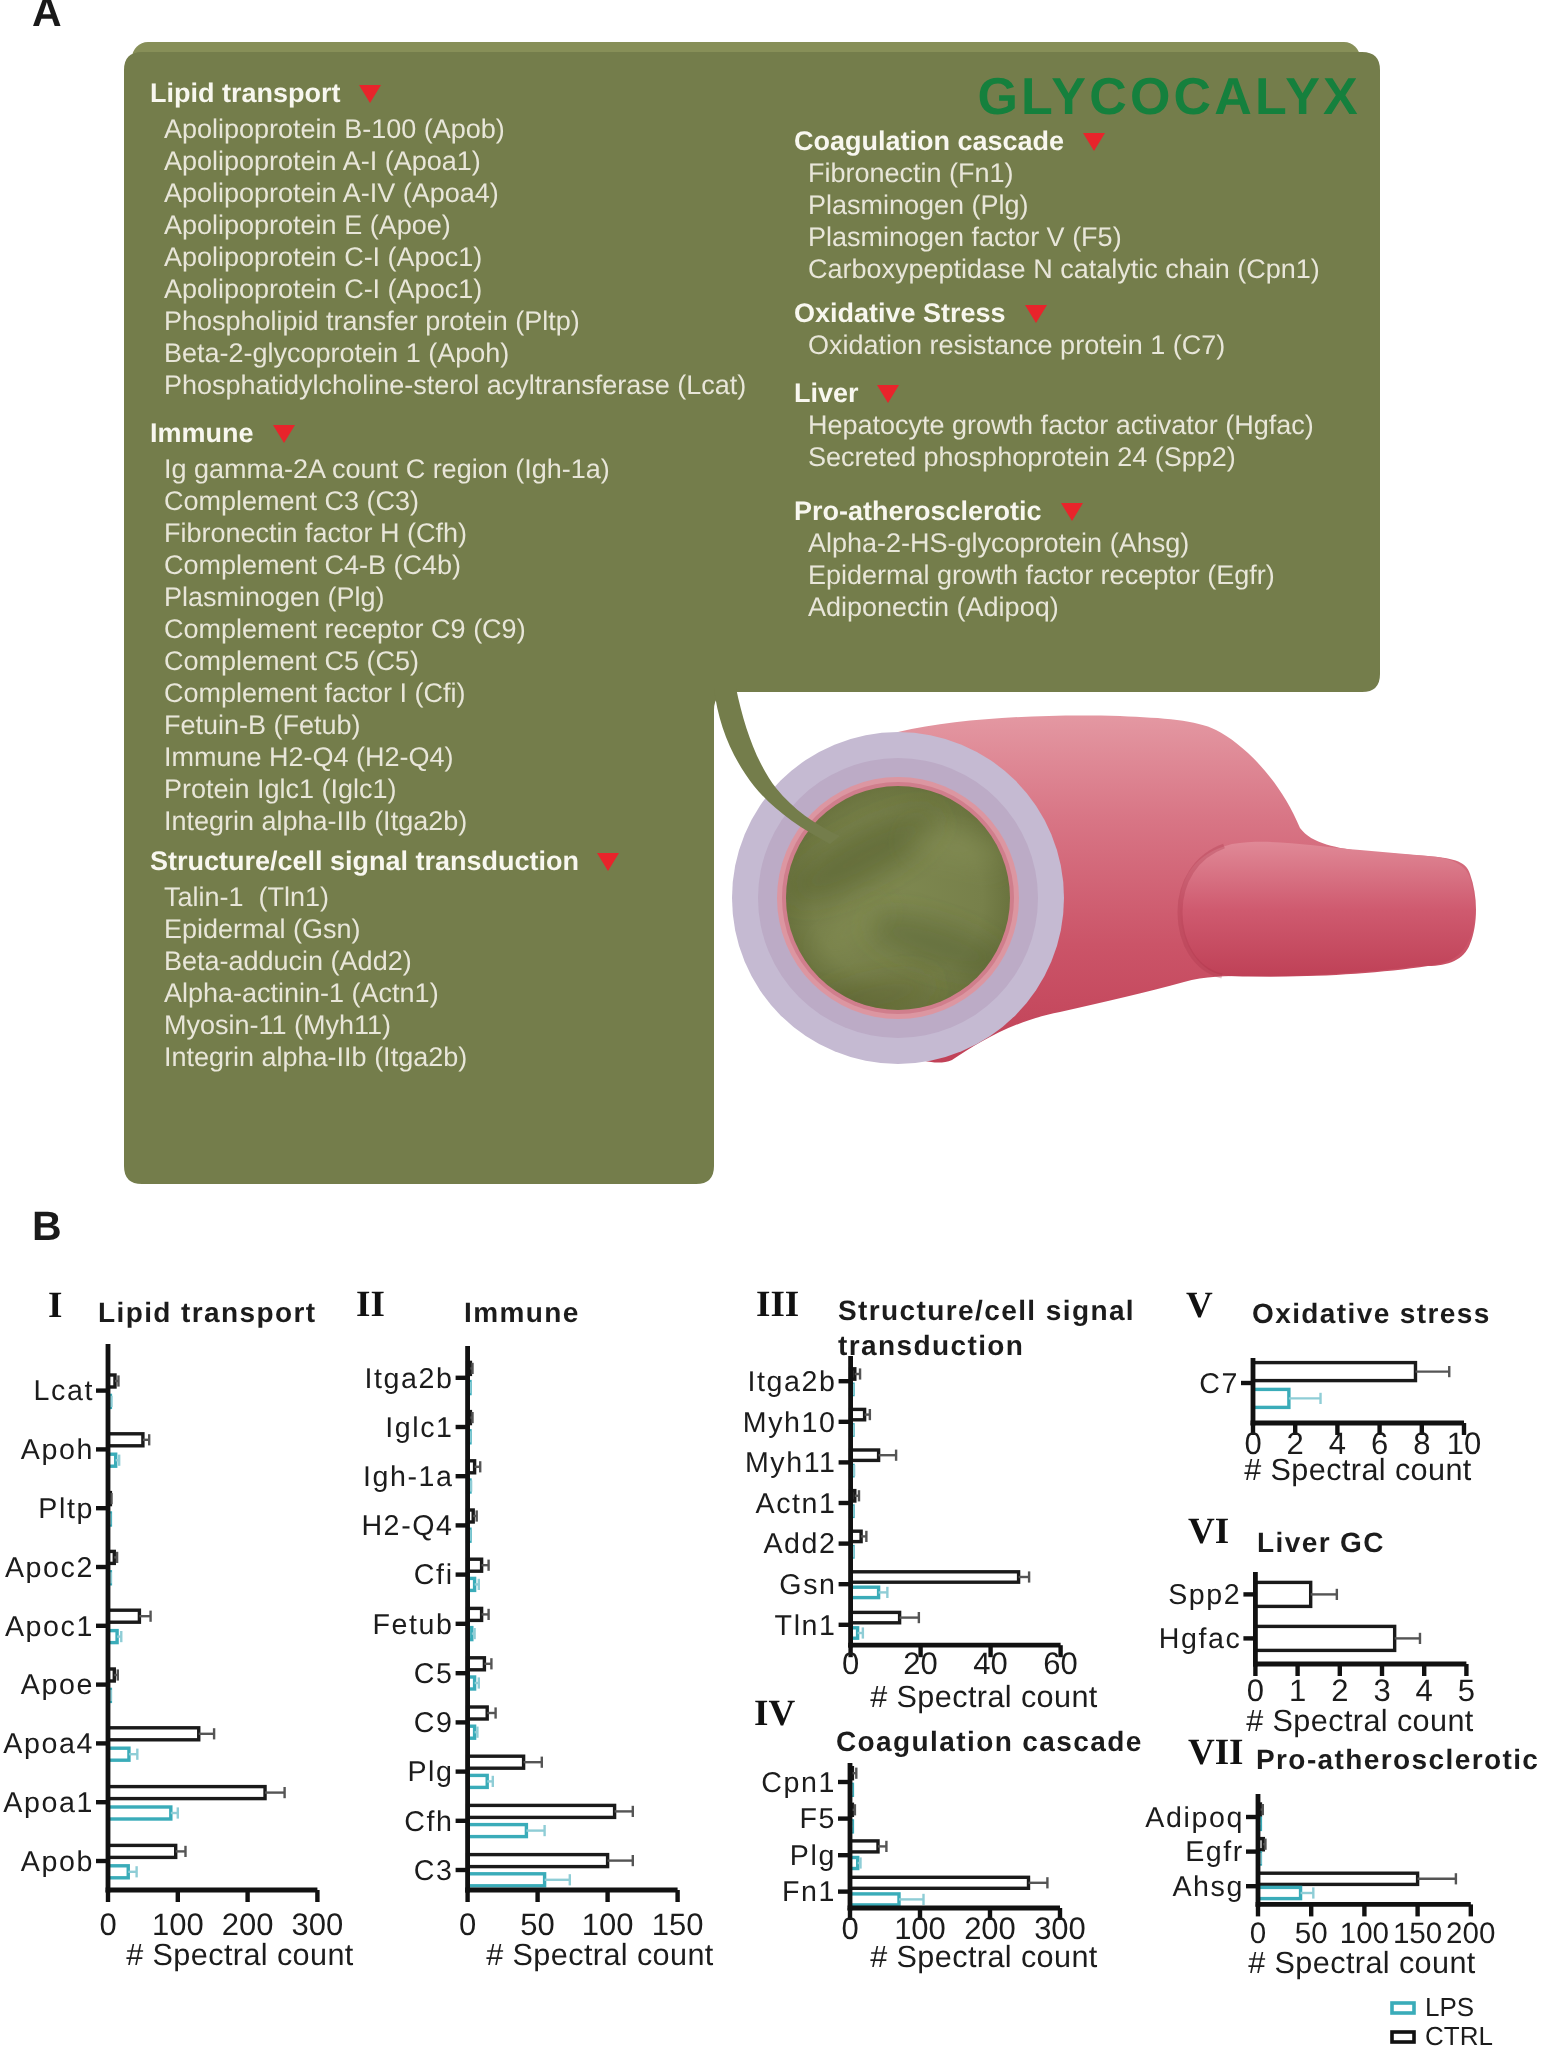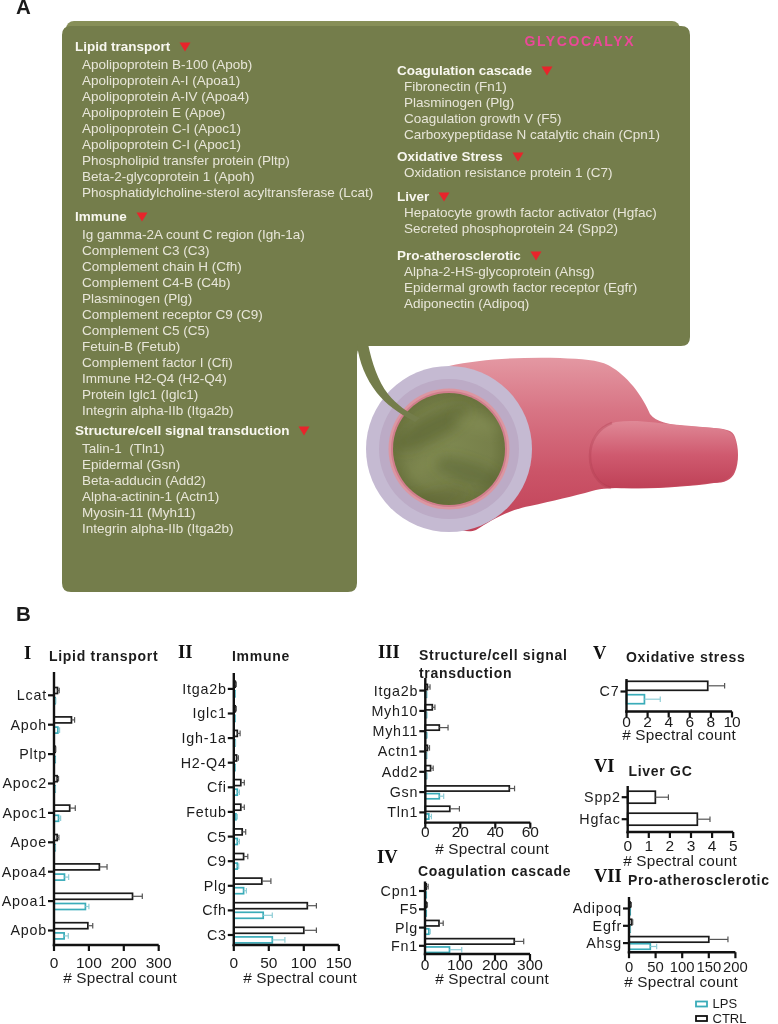--- a/index.html
+++ b/index.html
@@ -4,22 +4,22 @@
 html,body{margin:0;padding:0;background:#fff;}
 #page{position:relative;width:778px;height:1024px;overflow:hidden;background:#fff;
   font-family:"Liberation Sans",sans-serif;}
 .plabel{position:absolute;font-size:20.5px;font-weight:bold;color:#1a1a1a;}
 #colL{position:absolute;left:75px;top:39px;font-size:13.5px;line-height:16px;color:#e8e6d9;}
 #colR{position:absolute;left:397px;top:62.5px;font-size:13.5px;line-height:16px;color:#e8e6d9;}
 .it{padding-left:7px;white-space:nowrap;}
 .hdr{font-weight:bold;color:#f8f7ef;white-space:nowrap;}
 #colL .hdr{margin-bottom:2px;}
 .tri svg{margin-left:5px;vertical-align:-1px;}
-#glyco{position:absolute;left:479px;top:33px;width:201.5px;text-align:center;
-  font-size:14px;font-weight:bold;letter-spacing:1.6px;color:#ec4899;}
+#glyco{position:absolute;left:479px;top:33px;width:201.5px;text-align:right;
+  font-size:26px;font-weight:bold;letter-spacing:1.6px;color:#15803d;}
 #mainsvg{position:absolute;left:0;top:0;}
 .tri svg{display:inline-block;}
 </style></head>
 <body>
 <div id="page">
 <svg id="mainsvg" width="778" height="1024" viewBox="0 0 778 1024">
 <rect x="66" y="21" width="614" height="30" rx="8" fill="#878f58"></rect>
 <path d="M 71,26 L 681,26 Q 690,26 690,35 L 690,337 Q 690,346 681,346 L 366,346 Q 357,346 357,355 L 357,583 Q 357,592 348,592 L 71,592 Q 62,592 62,583 L 62,35 Q 62,26 71,26 Z" fill="#747d4b"></path>
 
 <defs>
@@ -491,47 +491,47 @@
 <div class="it">Apolipoprotein C-I (Apoc1)</div>
 <div class="it">Apolipoprotein C-I (Apoc1)</div>
 <div class="it">Phospholipid transfer protein (Pltp)</div>
 <div class="it">Beta-2-glycoprotein 1 (Apoh)</div>
 <div class="it">Phosphatidylcholine-sterol acyltransferase (Lcat)</div>
 <div class="hdr" style="margin-top:8px">Immune <span class="tri"><svg width="12" height="10" viewBox="0 0 12 10">
             <path d="M0.5,0.5 L11.5,0.5 L6,9.5 Z" fill="#e8242b"></path>
           </svg></span></div>
 <div class="it">Ig gamma-2A count C region (Igh-1a)</div>
 <div class="it">Complement C3 (C3)</div>
-<div class="it">Complement chain H (Cfh)</div>
+<div class="it">Fibronectin factor H (Cfh)</div>
 <div class="it">Complement C4-B (C4b)</div>
 <div class="it">Plasminogen (Plg)</div>
 <div class="it">Complement receptor C9 (C9)</div>
 <div class="it">Complement C5 (C5)</div>
+<div class="it">Complement factor I (Cfi)</div>
 <div class="it">Fetuin-B (Fetub)</div>
-<div class="it">Complement factor I (Cfi)</div>
 <div class="it">Immune H2-Q4 (H2-Q4)</div>
 <div class="it">Protein Iglc1 (Iglc1)</div>
 <div class="it">Integrin alpha-IIb (Itga2b)</div>
 <div class="hdr" style="margin-top:4px">Structure/cell signal transduction <span class="tri"><svg width="12" height="10" viewBox="0 0 12 10">
             <path d="M0.5,0.5 L11.5,0.5 L6,9.5 Z" fill="#e8242b"></path>
           </svg></span></div>
 <div class="it">Talin-1&nbsp; (Tln1)</div>
 <div class="it">Epidermal (Gsn)</div>
 <div class="it">Beta-adducin (Add2)</div>
 <div class="it">Alpha-actinin-1 (Actn1)</div>
 <div class="it">Myosin-11 (Myh11)</div>
 <div class="it">Integrin alpha-IIb (Itga2b)</div>
 </div>
 <div id="colR">
 <div class="hdr" style="margin-top:0px">Coagulation cascade <span class="tri"><svg width="12" height="10" viewBox="0 0 12 10">
             <path d="M0.5,0.5 L11.5,0.5 L6,9.5 Z" fill="#e8242b"></path>
           </svg></span></div>
 <div class="it">Fibronectin (Fn1)</div>
 <div class="it">Plasminogen (Plg)</div>
-<div class="it">Coagulation growth V (F5)</div>
+<div class="it">Plasminogen factor V (F5)</div>
 <div class="it">Carboxypeptidase N catalytic chain (Cpn1)</div>
 <div class="hdr" style="margin-top:6px">Oxidative Stress <span class="tri"><svg width="12" height="10" viewBox="0 0 12 10">
             <path d="M0.5,0.5 L11.5,0.5 L6,9.5 Z" fill="#e8242b"></path>
           </svg></span></div>
 <div class="it">Oxidation resistance protein 1 (C7)</div>
 <div class="hdr" style="margin-top:8px">Liver <span class="tri"><svg width="12" height="10" viewBox="0 0 12 10">
             <path d="M0.5,0.5 L11.5,0.5 L6,9.5 Z" fill="#e8242b"></path>
           </svg></span></div>
 <div class="it">Hepatocyte growth factor activator (Hgfac)</div>
 <div class="it">Secreted phosphoprotein 24 (Spp2)</div>

